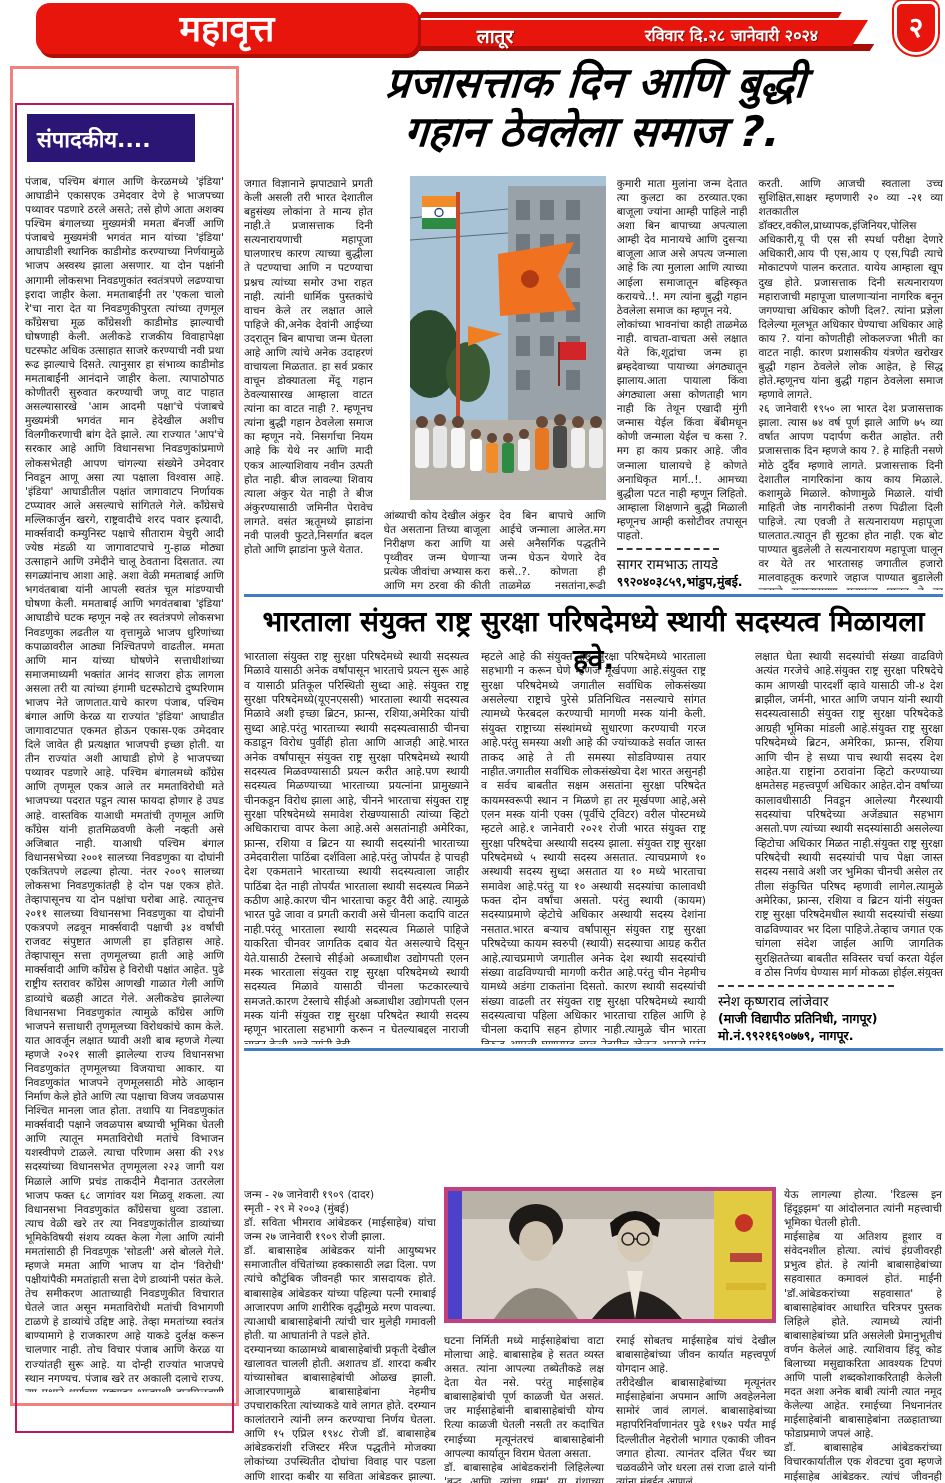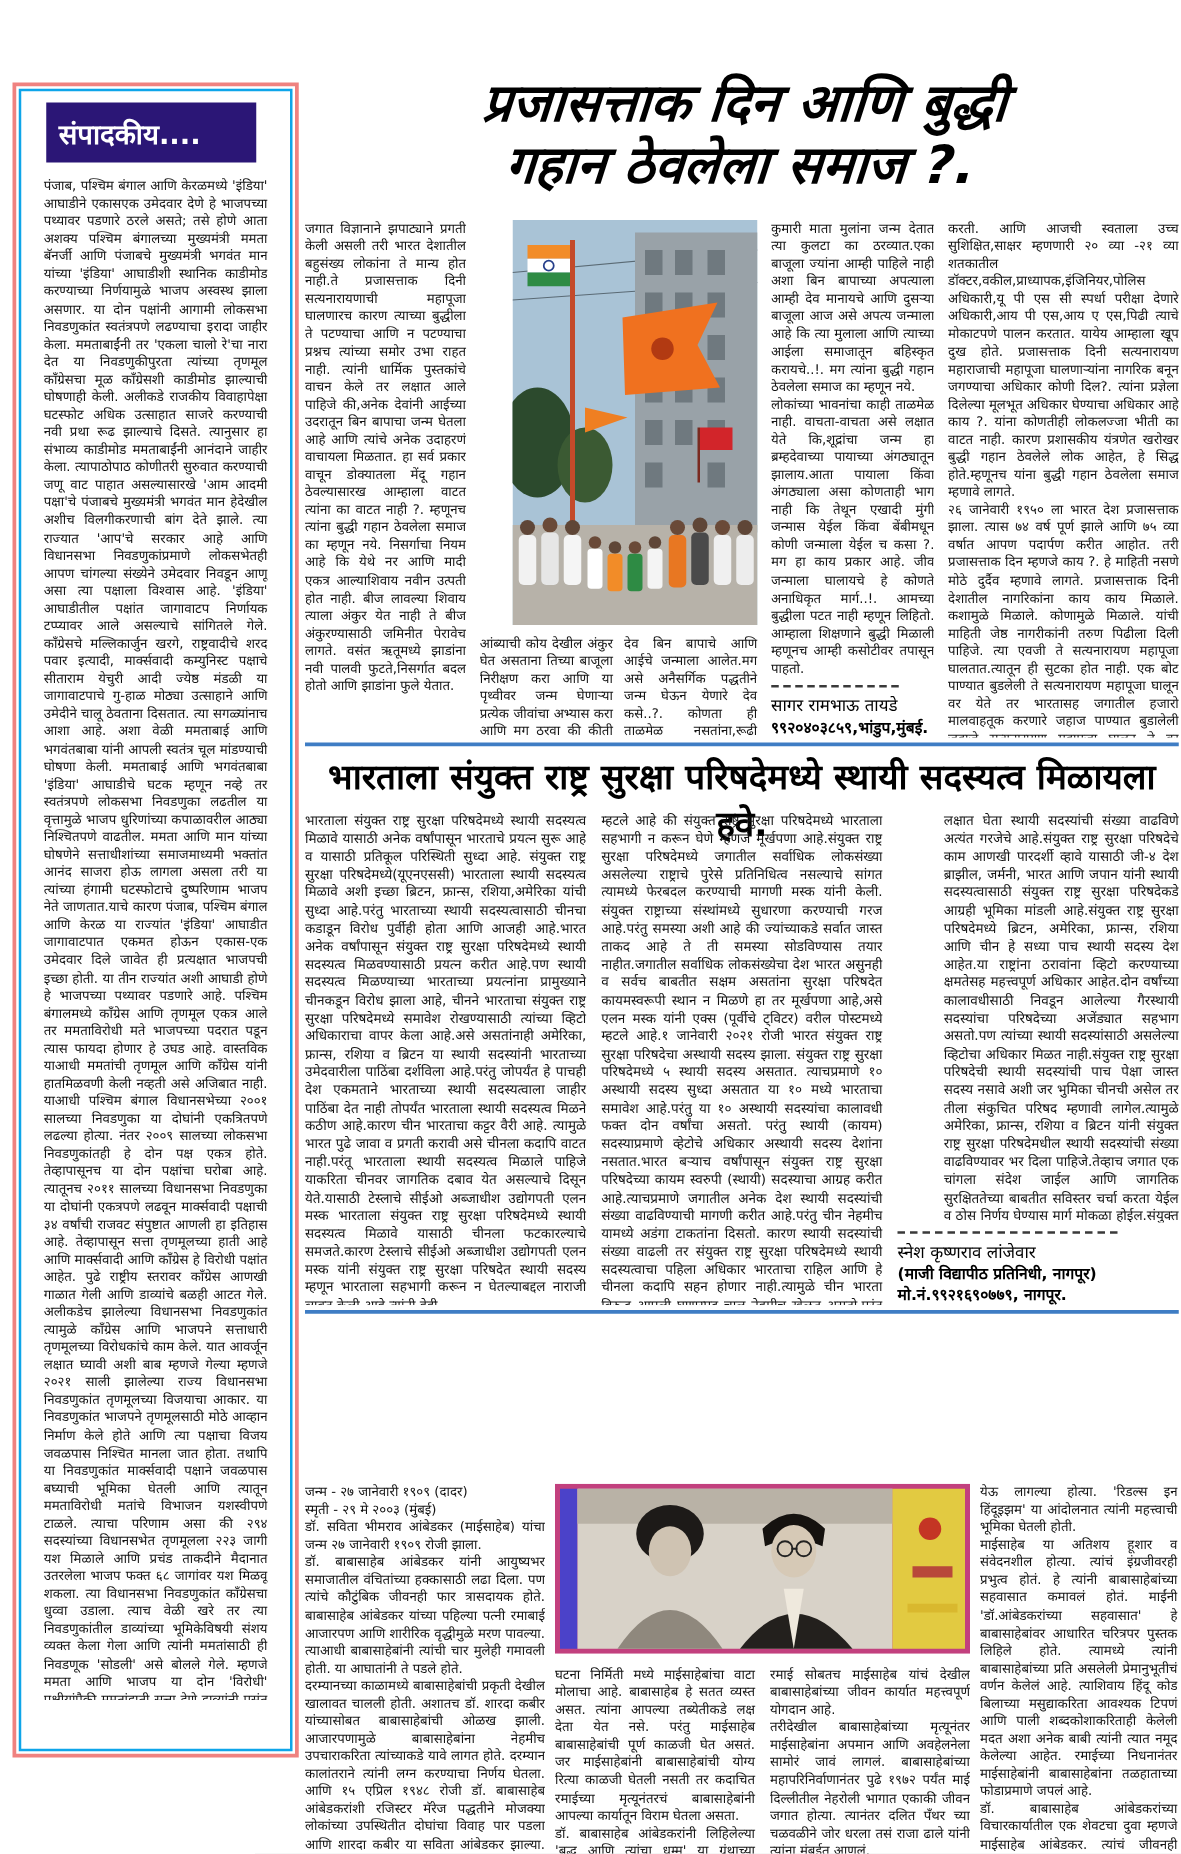--- a/index.html
+++ b/index.html
@@ -19,21 +19,21 @@
                 font-size:19px; text-align:center; text-shadow:1px 1px 0 #7a0a04; }
   .date-label { position:absolute; left:645px; top:24px; width:230px; color:#fff; font-weight:bold;
                 font-size:16px; text-shadow:1px 1px 0 #7a0a04; }
   .page-badge { position:absolute; right:7px; top:1px; width:44px; height:54px; background:#e8150d;
                 border:3px solid #fff; outline:2px solid #e8150d; border-radius:8px 8px 22px 22px;
                 color:#fff; font-size:28px; font-weight:bold; text-align:center; line-height:48px; }
 
   
   .editorial { position:absolute; left:10px; top:66px; width:229px; height:1340px;
                border:3px solid #ef8280; padding:2px; background:#fff; }
-  .editorial-inner { border:2px solid #0ea5e9; height:100%; padding:7px 18px; overflow:hidden; }
+  .editorial-inner { border:2px solid #be185d; height:100%; padding:7px 8px; overflow:hidden;margin-top:32px; }
   .ed-header { background:#2b1676; color:#fff; font-weight:bold; font-size:22px;
                padding:9px 10px; width:168px; margin:2px 0 12px 2px; }
   .ed-title { font-size:22px; font-weight:bold; text-align:center; margin:2px 0 8px 0; color:#000; }
   .ed-body { font-size:10.6px; line-height:1.33; text-align:justify; color:#141414;
              white-space:pre-line; overflow:hidden; height:1218px; }
 
   
   .coltext { font-size:10.6px; line-height:1.33; text-align:justify; color:#141414;
              white-space:pre-line; overflow:hidden; }
   .byline-name { font-weight:normal; font-size:13.5px; color:#000; }
@@ -73,20 +73,29 @@
   .amb-c1 { width:192px; height:100%; }
   .amb-mid { width:332px; height:100%; }
   .amb-mid .sub { margin-top:6px; columns:2; column-gap:12px; height:208px; overflow:hidden; }
   .amb-c4 { width:158px; height:100%; }
 </style>
 </head>
 <body>
 
 <div class="sheet">
 
+  <div class="header">
+    <div class="ribbon-strip2"></div>
+    <div class="ribbon-strip"></div>
+    <div class="ribbon-strip3"></div>
+    <div class="masthead">महावृत्त</div>
+    <div class="city-label">लातूर</div>
+    <div class="date-label">रविवार दि.२८ जानेवारी २०२४</div>
+    <div class="page-badge">२</div>
+  </div>
 
   <div class="editorial">
     <div class="editorial-inner">
       <div class="ed-header">संपादकीय....</div>
       <div class="ed-body">पंजाब, पश्चिम बंगाल आणि केरळमध्ये 'इंडिया' आघाडीने एकासएक उमेदवार देणे हे भाजपच्या पथ्यावर पडणारे ठरले असते; तसे होणे आता अशक्य पश्चिम बंगालच्या मुख्यमंत्री ममता बॅनर्जी आणि पंजाबचे मुख्यमंत्री भगवंत मान यांच्या 'इंडिया' आघाडीशी स्थानिक काडीमोड करण्याच्या निर्णयामुळे भाजप अस्वस्थ झाला असणार. या दोन पक्षांनी आगामी लोकसभा निवडणुकांत स्वतंत्रपणे लढण्याचा इरादा जाहीर केला. ममताबाईंनी तर 'एकला चालो रे'चा नारा देत या निवडणुकीपुरता त्यांच्या तृणमूल काँग्रेसचा मूळ काँग्रेसशी काडीमोड झाल्याची घोषणाही केली. अलीकडे राजकीय विवाहापेक्षा घटस्फोट अधिक उत्साहात साजरे करण्याची नवी प्रथा रूढ झाल्याचे दिसते. त्यानुसार हा संभाव्य काडीमोड ममताबाईंनी आनंदाने जाहीर केला. त्यापाठोपाठ कोणीतरी सुरुवात करण्याची जणू वाट पाहात असल्यासारखे 'आम आदमी पक्षा'चे पंजाबचे मुख्यमंत्री भगवंत मान हेदेखील अशीच विलगीकरणाची बांग देते झाले. त्या राज्यात 'आप'चे सरकार आहे आणि विधानसभा निवडणुकांप्रमाणे लोकसभेतही आपण चांगल्या संख्येने उमेदवार निवडून आणू असा त्या पक्षाला विश्वास आहे. 'इंडिया' आघाडीतील पक्षांत जागावाटप निर्णायक टप्प्यावर आले असल्याचे सांगितले गेले. काँग्रेसचे मल्लिकार्जुन खरगे, राष्ट्रवादीचे शरद पवार इत्यादी, मार्क्सवादी कम्युनिस्ट पक्षाचे सीताराम येचुरी आदी ज्येष्ठ मंडळी या जागावाटपाचे गु-हाळ मोठ्या उत्साहाने आणि उमेदीने चालू ठेवताना दिसतात. त्या सगळ्यांनाच आशा आहे. अशा वेळी ममताबाई आणि भगवंतबाबा यांनी आपली स्वतंत्र चूल मांडण्याची घोषणा केली. ममताबाई आणि भगवंतबाबा 'इंडिया' आघाडीचे घटक म्हणून नव्हे तर स्वतंत्रपणे लोकसभा निवडणुका लढतील या वृत्तामुळे भाजप धुरिणांच्या कपाळावरील आठ्या निश्चितपणे वाढतील. ममता आणि मान यांच्या घोषणेने सत्ताधीशांच्या समाजमाध्यमी भक्तांत आनंद साजरा होऊ लागला असला तरी या त्यांच्या हंगामी घटस्फोटाचे दुष्परिणाम भाजप नेते जाणतात.याचे कारण पंजाब, पश्चिम बंगाल आणि केरळ या राज्यांत 'इंडिया' आघाडीत जागावाटपात एकमत होऊन एकास-एक उमेदवार दिले जावेत ही प्रत्यक्षात भाजपची इच्छा होती. या तीन राज्यांत अशी आघाडी होणे हे भाजपच्या पथ्यावर पडणारे आहे. पश्चिम बंगालमध्ये काँग्रेस आणि तृणमूल एकत्र आले तर ममताविरोधी मते भाजपच्या पदरात पडून त्यास फायदा होणार हे उघड आहे. वास्तविक याआधी ममतांची तृणमूल आणि काँग्रेस यांनी हातमिळवणी केली नव्हती असे अजिबात नाही. याआधी पश्चिम बंगाल विधानसभेच्या २००१ सालच्या निवडणुका या दोघांनी एकत्रितपणे लढल्या होत्या. नंतर २००९ सालच्या लोकसभा निवडणुकांतही हे दोन पक्ष एकत्र होते. तेव्हापासूनच या दोन पक्षांचा घरोबा आहे. त्यातूनच २०११ सालच्या विधानसभा निवडणुका या दोघांनी एकत्रपणे लढवून मार्क्सवादी पक्षाची ३४ वर्षांची राजवट संपुष्टात आणली हा इतिहास आहे. तेव्हापासून सत्ता तृणमूलच्या हाती आहे आणि मार्क्सवादी आणि काँग्रेस हे विरोधी पक्षांत आहेत. पुढे राष्ट्रीय स्तरावर काँग्रेस आणखी गाळात गेली आणि डाव्यांचे बळही आटत गेले. अलीकडेच झालेल्या विधानसभा निवडणुकांत त्यामुळे काँग्रेस आणि भाजपने सत्ताधारी तृणमूलच्या विरोधकांचे काम केले. यात आवर्जून लक्षात घ्यावी अशी बाब म्हणजे गेल्या म्हणजे २०२१ साली झालेल्या राज्य विधानसभा निवडणुकांत तृणमूलच्या विजयाचा आकार. या निवडणुकांत भाजपने तृणमूलसाठी मोठे आव्हान निर्माण केले होते आणि त्या पक्षाचा विजय जवळपास निश्चित मानला जात होता. तथापि या निवडणुकांत मार्क्सवादी पक्षाने जवळपास बघ्याची भूमिका घेतली आणि त्यातून ममताविरोधी मतांचे विभाजन यशस्वीपणे टाळले. त्याचा परिणाम असा की २९४ सदस्यांच्या विधानसभेत तृणमूलला २२३ जागी यश मिळाले आणि प्रचंड ताकदीने मैदानात उतरलेला भाजप फक्त ६८ जागांवर यश मिळवू शकला. त्या विधानसभा निवडणुकांत काँग्रेसचा धुव्वा उडाला. त्याच वेळी खरे तर त्या निवडणुकांतील डाव्यांच्या भूमिकेविषयी संशय व्यक्त केला गेला आणि त्यांनी ममतांसाठी ही निवडणूक 'सोडली' असे बोलले गेले. म्हणजे ममता आणि भाजप या दोन 'विरोधी' पक्षीयांपैकी ममतांहाती सत्ता देणे डाव्यांनी पसंत केले. तेच समीकरण आताच्याही निवडणुकीत विचारात घेतले जात असून ममताविरोधी मतांची विभागणी टाळणे हे डाव्यांचे उद्दिष्ट आहे. तेव्हा ममतांच्या स्वतंत्र बाण्यामागे हे राजकारण आहे याकडे दुर्लक्ष करून चालणार नाही. तोच विचार पंजाब आणि केरळ या राज्यांतही सुरू आहे. या दोन्ही राज्यांत भाजपचे स्थान नगण्यच. पंजाब खरे तर अकाली दलाचे राज्य. त्या पक्षाने धर्माच्या मुद्द्यावर भाजपशी हातमिळवणी केली आणि काळाच्या ओघात ही भाजपची मिठी त्या पक्षासाठी मगरमिठी ठरली. पुढे भाजपही त्या राज्यात गाळात गेला आणि अकाली दलाचेही भाजपशी फाटले. गेल्या निवडणुकांत भाजपने काँग्रेसच्या अमरिंदर सिंगांसारख्या वयोवृद्ध आणि थकल्या-भागल्या नेत्यास आपल्याकडे ओढून राज्यात आपले स्थान निर्माण करण्याचा प्रयत्न केला.</div>
     </div>
   </div>
 
   <div class="lead-headline">प्रजासत्ताक दिन आणि बुद्धी
 गहान ठेवलेला समाज ?.</div>

